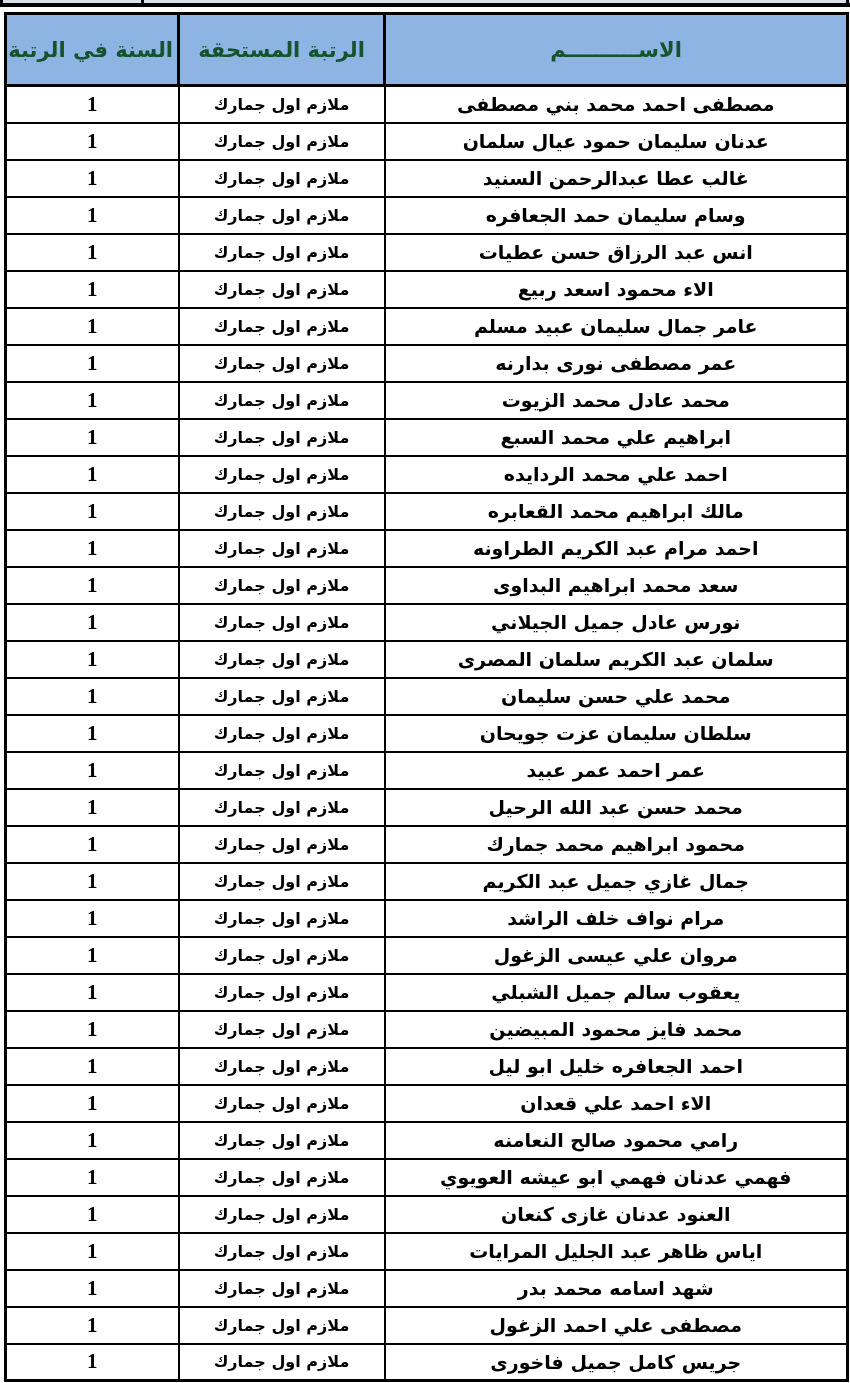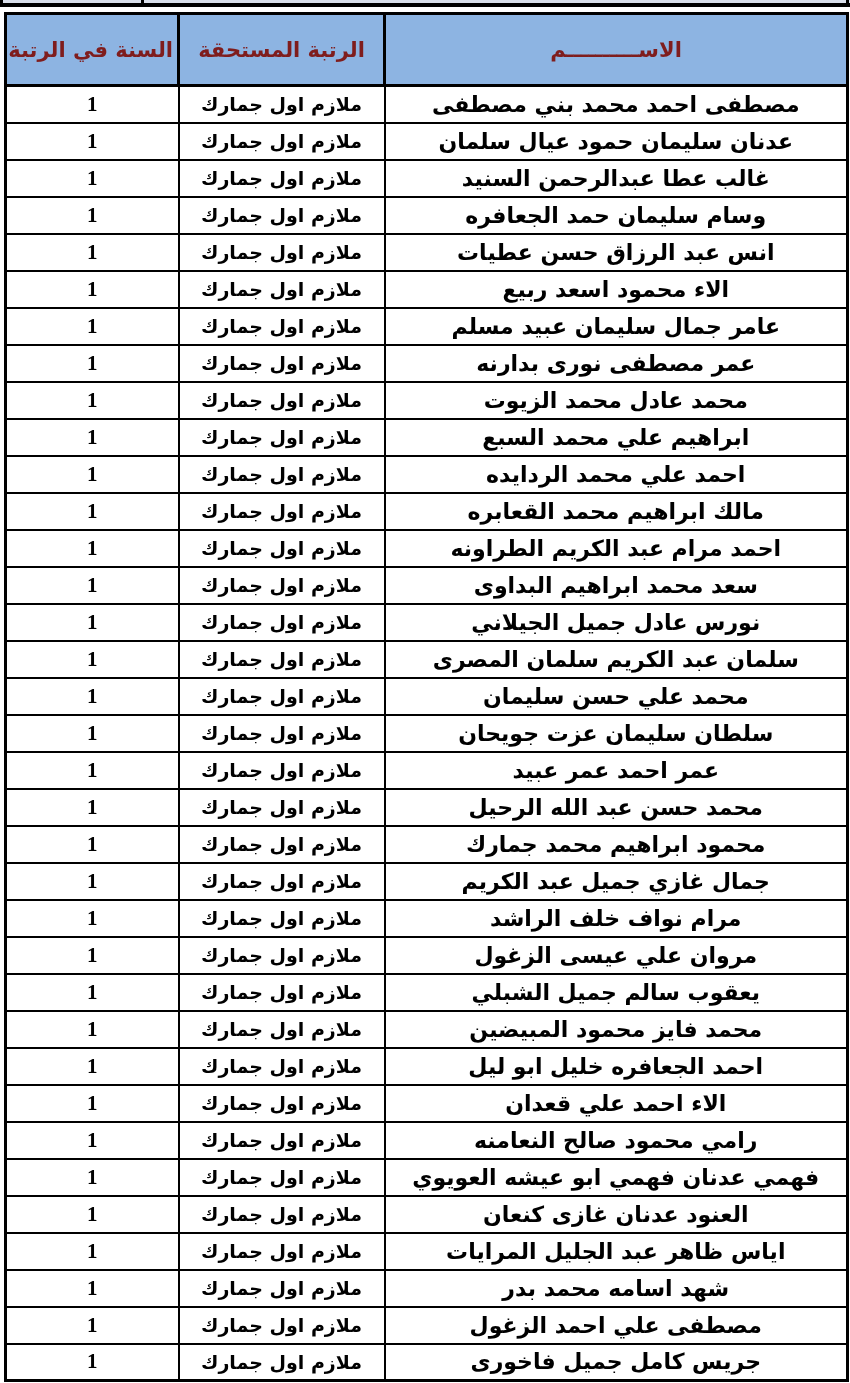--- a/index.html
+++ b/index.html
@@ -49,25 +49,25 @@
     padding: 0 4px;
     overflow: hidden;
     white-space: nowrap;
   }
   table.ranks thead th {
     background: #8db4e2;
     height: 72px;
     font-size: 21px;
     font-weight: bold;
     border-width: 3px;
-    color: #7f1d1d;
+    color: #14532d;
   }
   table.ranks tbody tr { height: 37px; background: #ffffff; }
-  td.name { font-size: 22px; font-weight: bold; }
-  td.rank { font-size: 19px; font-weight: bold; }
+  td.name { font-size: 19px; font-weight: bold; }
+  td.rank { font-size: 16px; font-weight: bold; }
   td.year {
     font-family: "Liberation Serif", "DejaVu Serif", serif;
     font-size: 21px; font-weight: bold;
     direction: ltr;
   }
   table.ranks { border: 3px solid #000; }
 </style>
 </head>
 <body>
 

